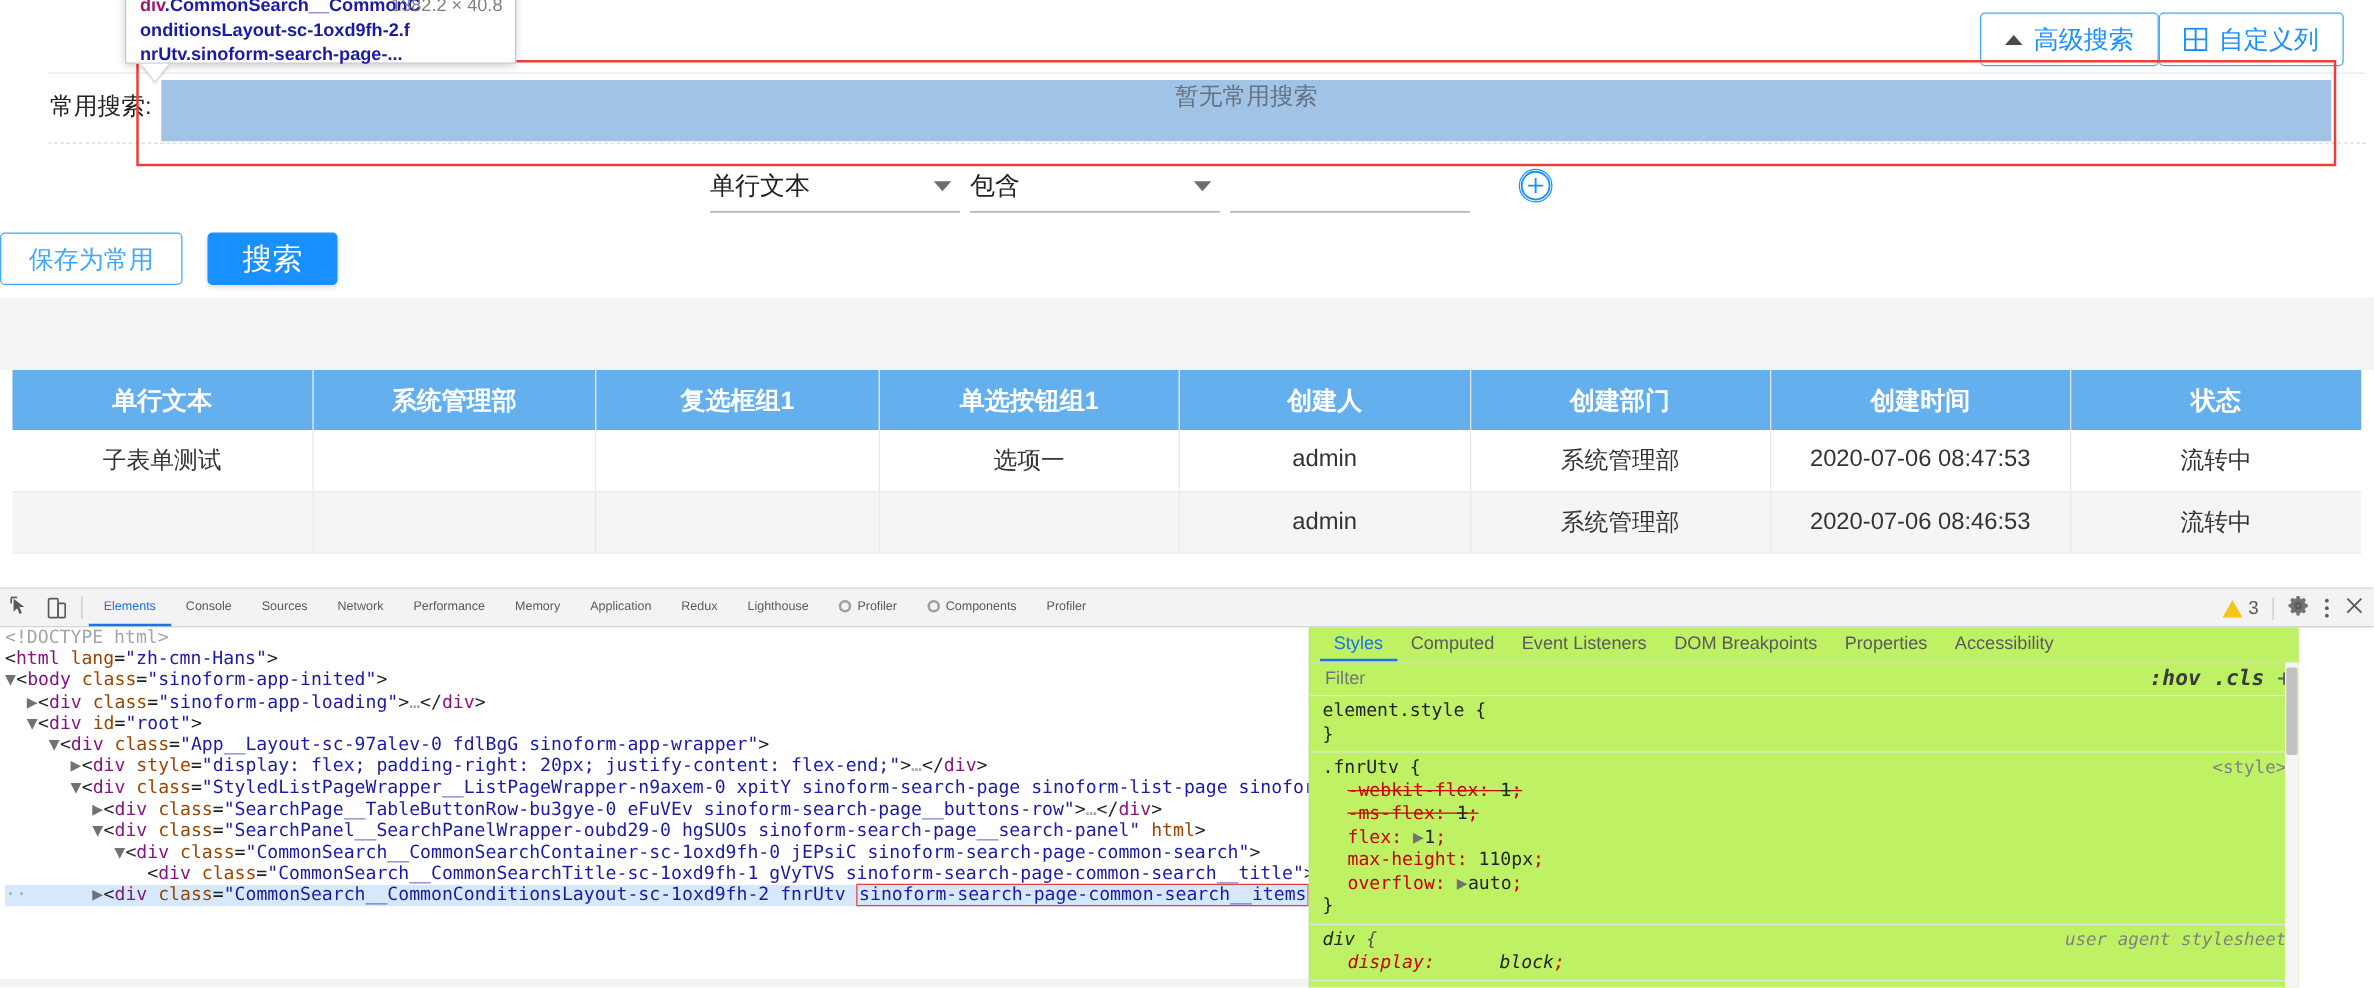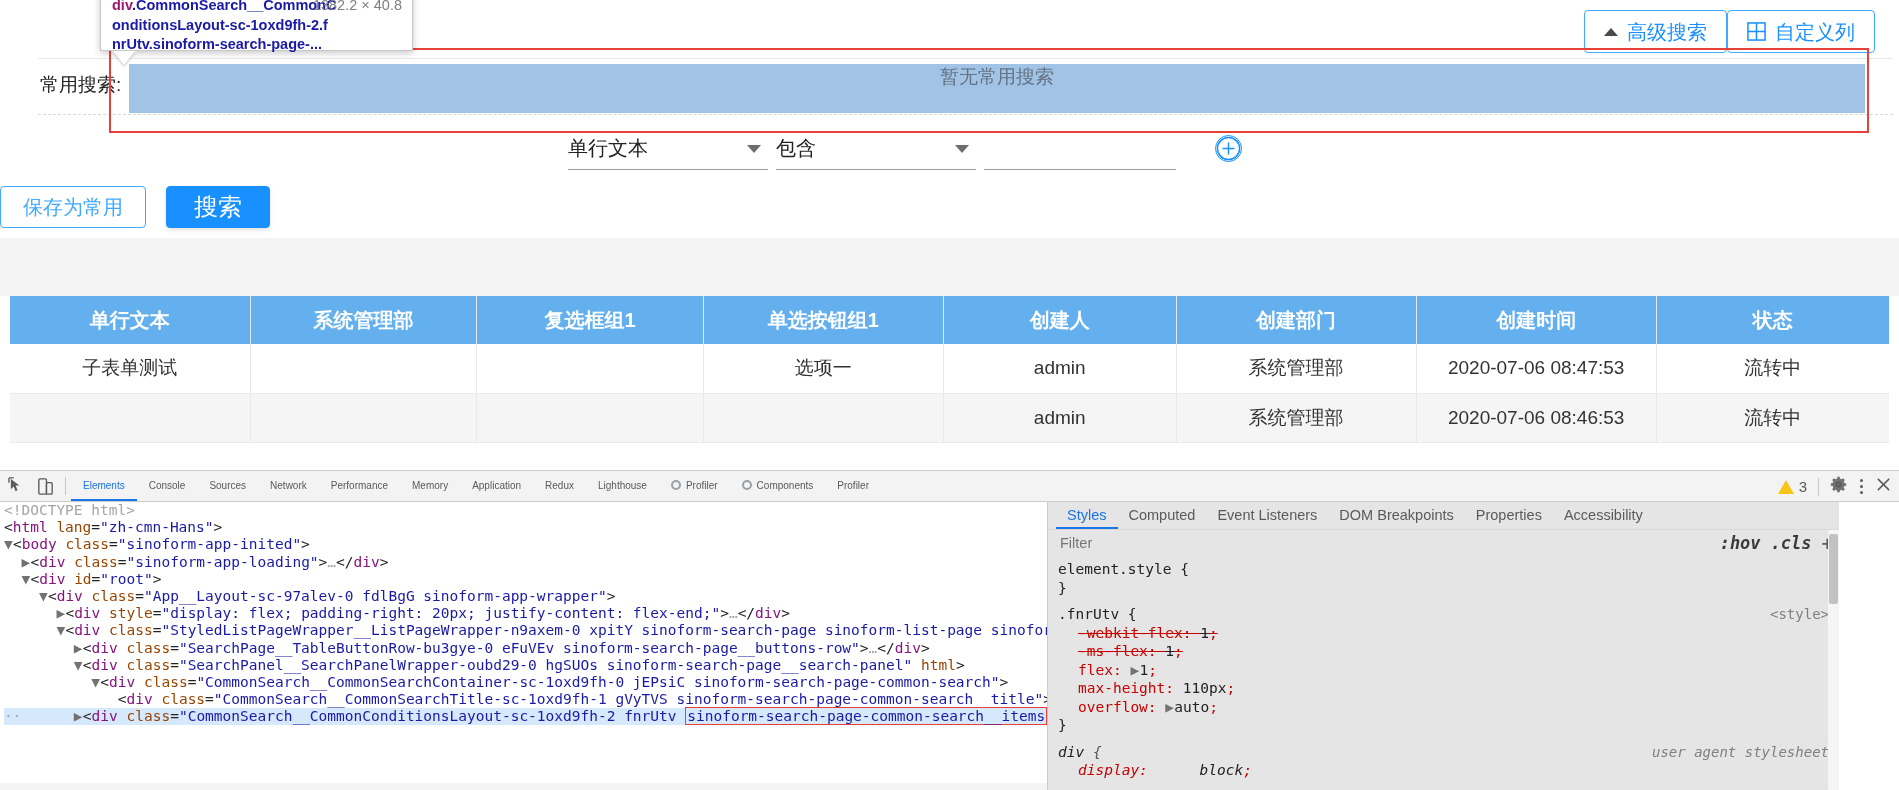--- a/index.html
+++ b/index.html
@@ -210,21 +210,21 @@
   .tw { color: #881280; }
   .at { color: #994500; }
   .av { color: #1a1aa6; }
   .pn { color: #222; }
   .gr { color: #a5a5a5; }
   .tri { display: inline-block; width: 9px; color: #727272; }
   .hl-box { border: 1px solid #e8413a; padding: 0 1px; }
 
   .style-pane {
     width: 792px; height: 289px; border-left: 1px solid #cdcdcd;
-    background: #e5e5e5; position: relative; overflow: hidden;
+    background: #bef264; position: relative; overflow: hidden;
   }
   .sp-tabs {
     display: flex; align-items: stretch; height: 28px;
     border-bottom: 1px solid #d8d8d8; padding-left: 8px;
     font-family: "Liberation Sans", sans-serif;
   }
   .sp-tab {
     display: flex; align-items: center; padding: 0 11px; font-size: 14.5px;
     color: #5a5a5a; cursor: pointer; border-bottom: 2px solid transparent;
     white-space: nowrap;

